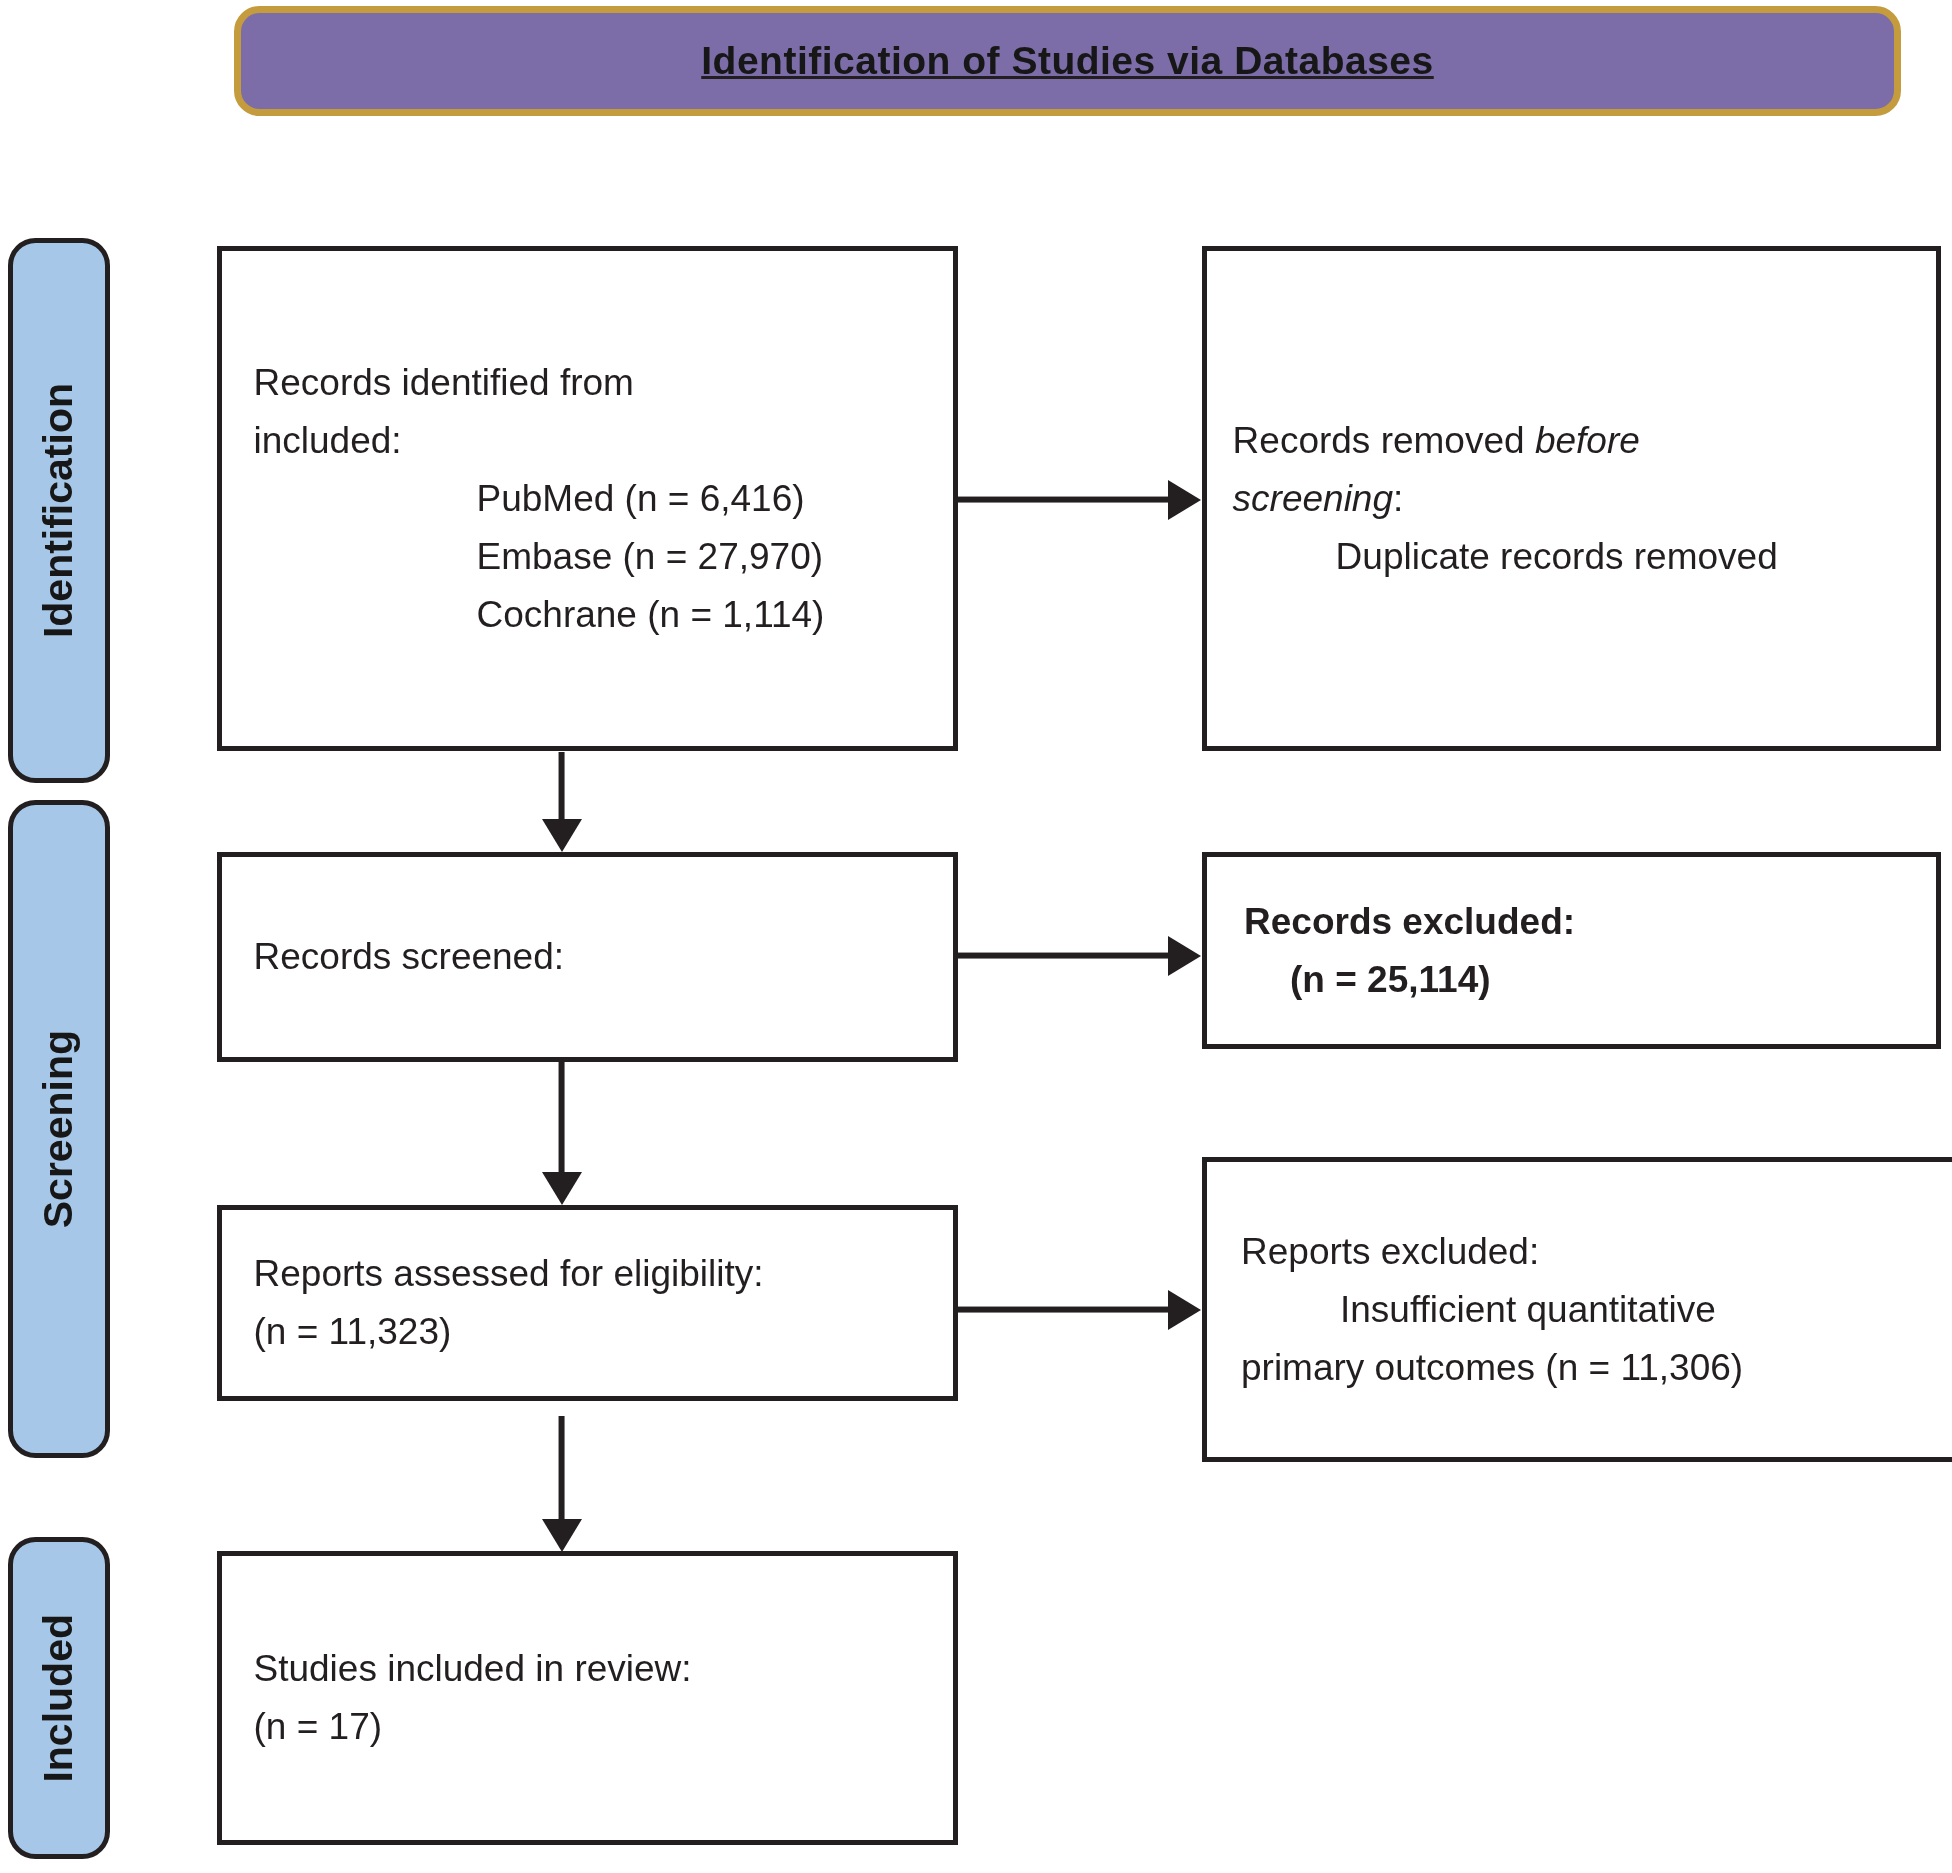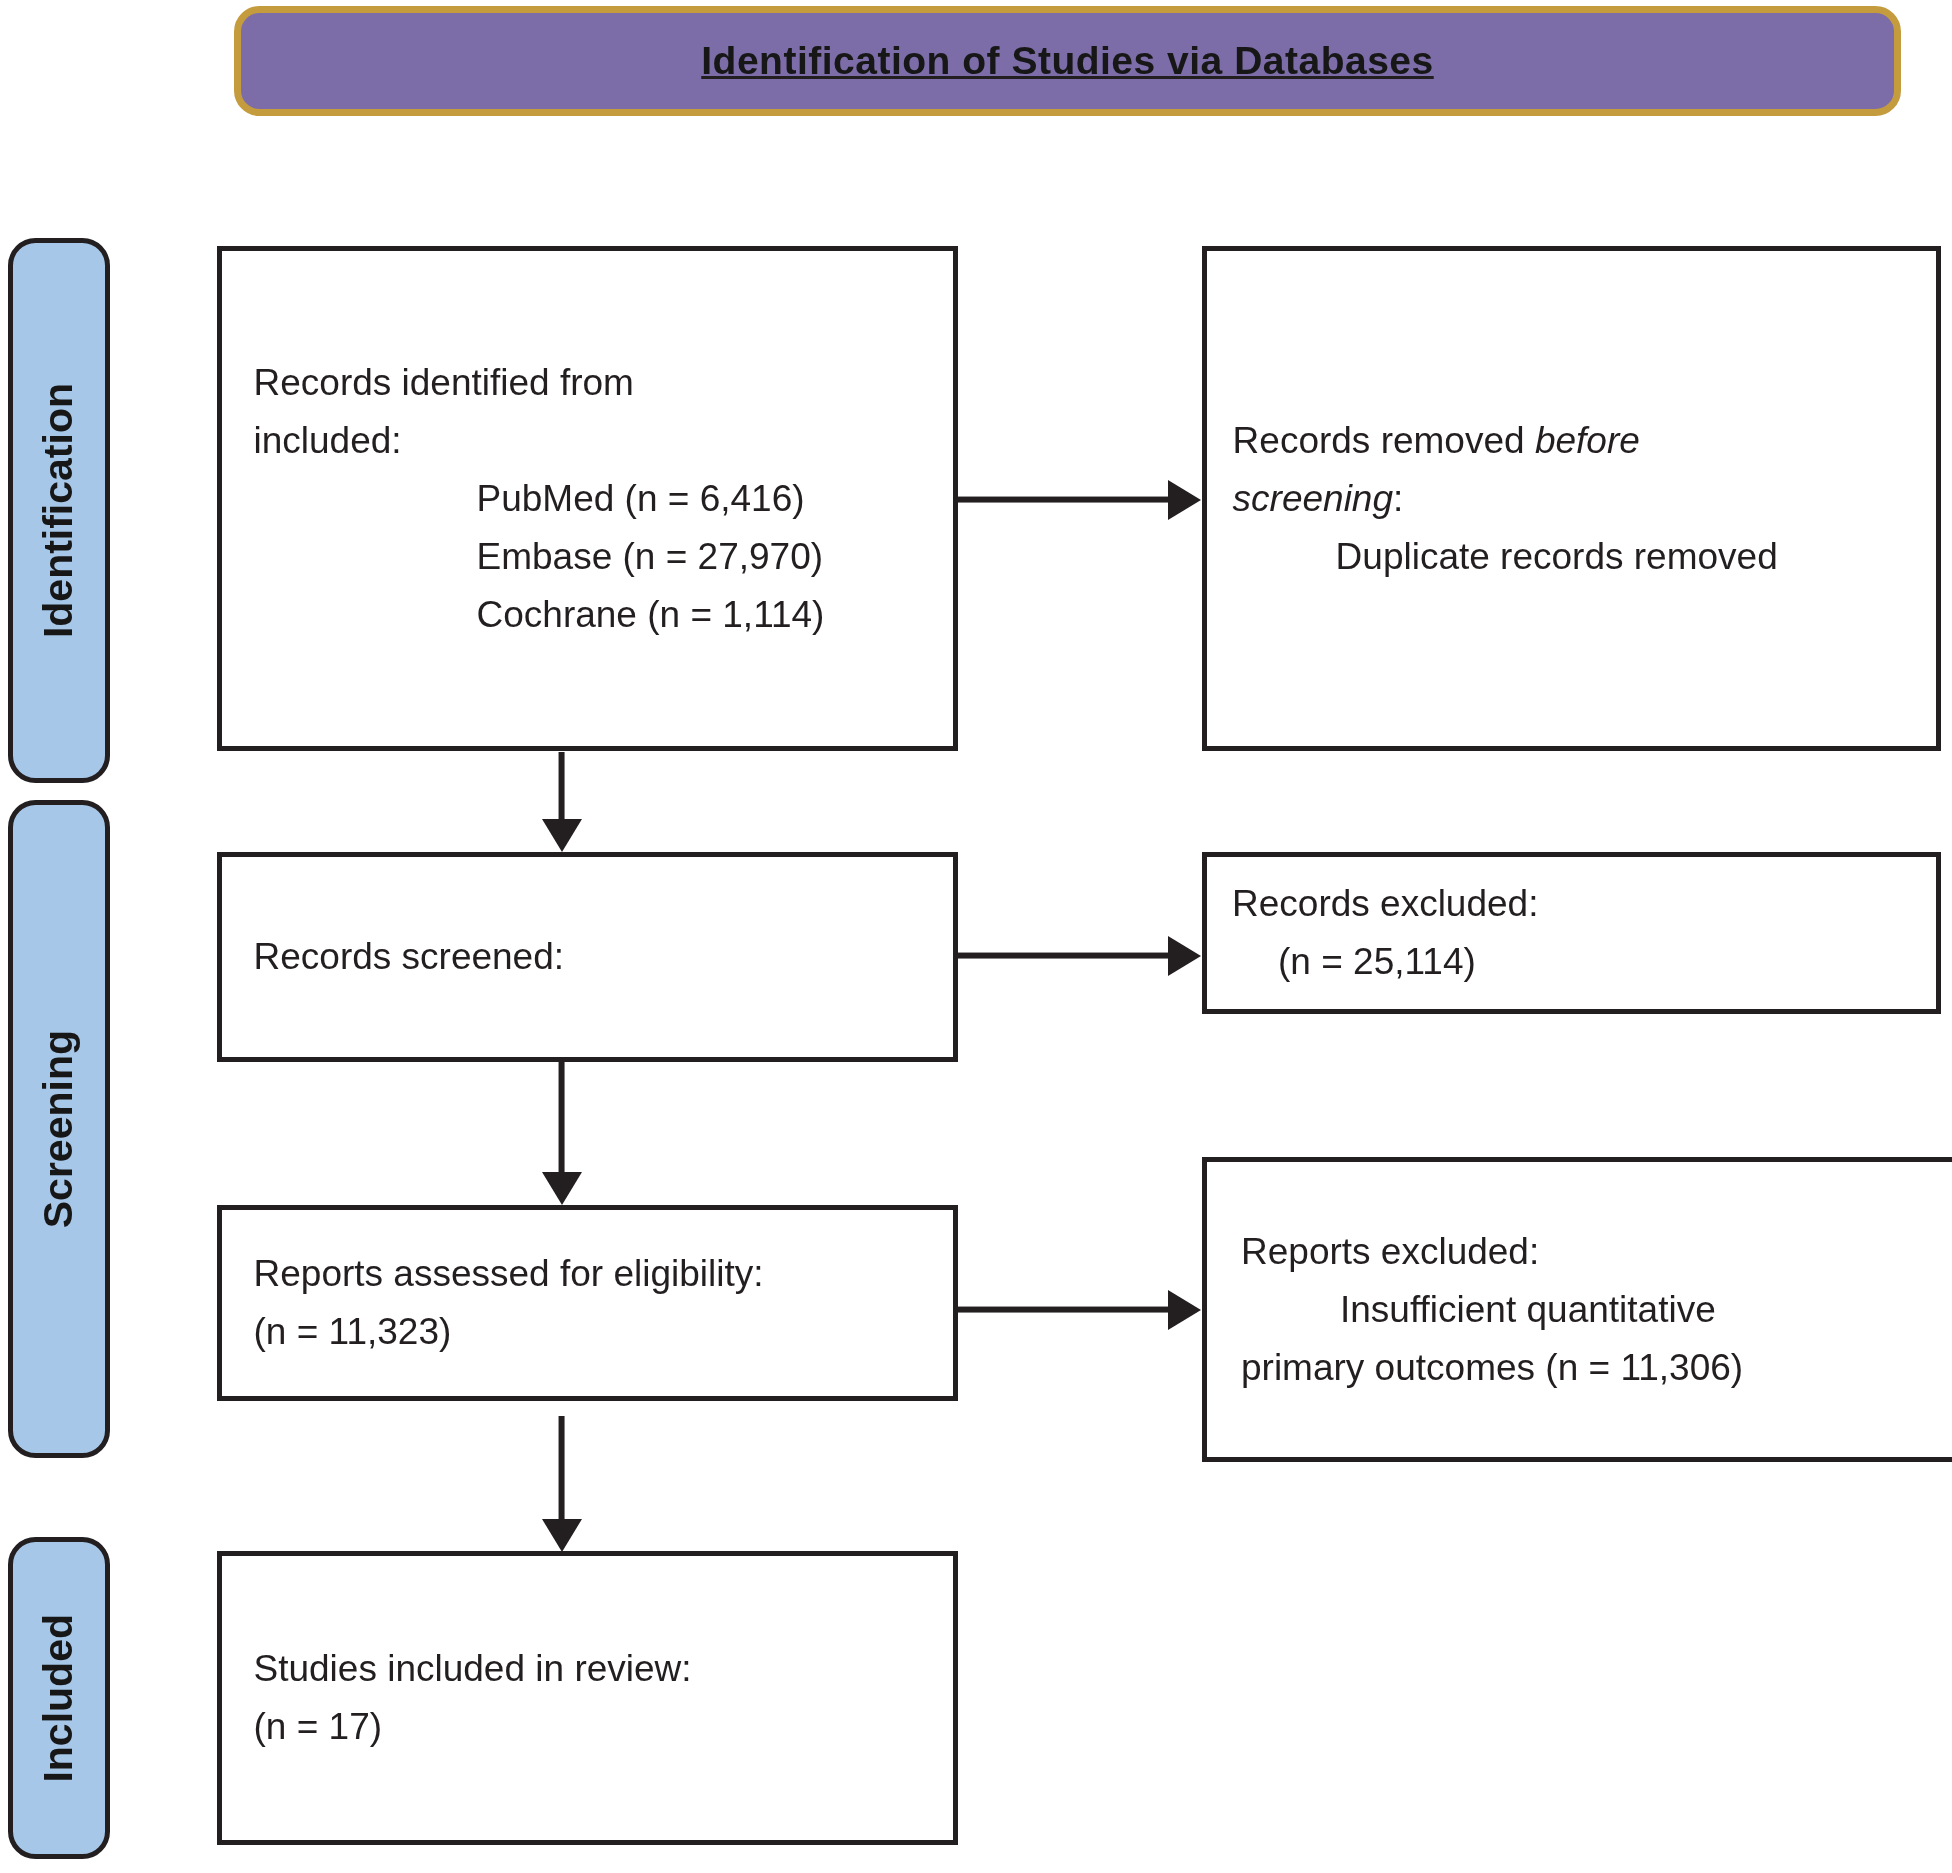--- a/index.html
+++ b/index.html
@@ -58,21 +58,21 @@
     background: #ffffff;
     border: 5.9px solid var(--line-color);
     display: flex; flex-direction: column; justify-content: center;
     padding: 9.9px 17.7px 9.9px 31.5px;
     font-size: 37px; line-height: 58px;
   }
   .flow-box .italic { font-style: italic; }
   #box-records-identified { left: 217px;  top: 246px;  width: 741px; height: 505px; }
   #box-records-removed    { left: 1202px; top: 246px;  width: 739px; height: 505px; padding-left: 25.6px; }
   #box-records-screened   { left: 217px;  top: 852px;  width: 741px; height: 210px; }
-  #box-records-excluded   { left: 1202px; top: 852px;  width: 739px; height: 162px; padding-left: 25px; }
+  #box-records-excluded   { left: 1202px; top: 852px;  width: 739px; height: 197px; padding-left: 37px; font-weight: bold; }
   #box-reports-assessed   { left: 217px;  top: 1205px; width: 741px; height: 196px; }
   #box-reports-excluded   { left: 1202px; top: 1157px; width: 878px; height: 305px; padding-left: 34px; }
   #box-studies-included   { left: 217px;  top: 1551px; width: 741px; height: 294px; }
 
   
   .varrow { position: absolute; width: 43px; }
   .varrow .stem {
     position: absolute; left: 50%; transform: translateX(-50%);
     top: 0; width: 6.9px; height: calc(100% - 31.5px);
     background: var(--line-color);

